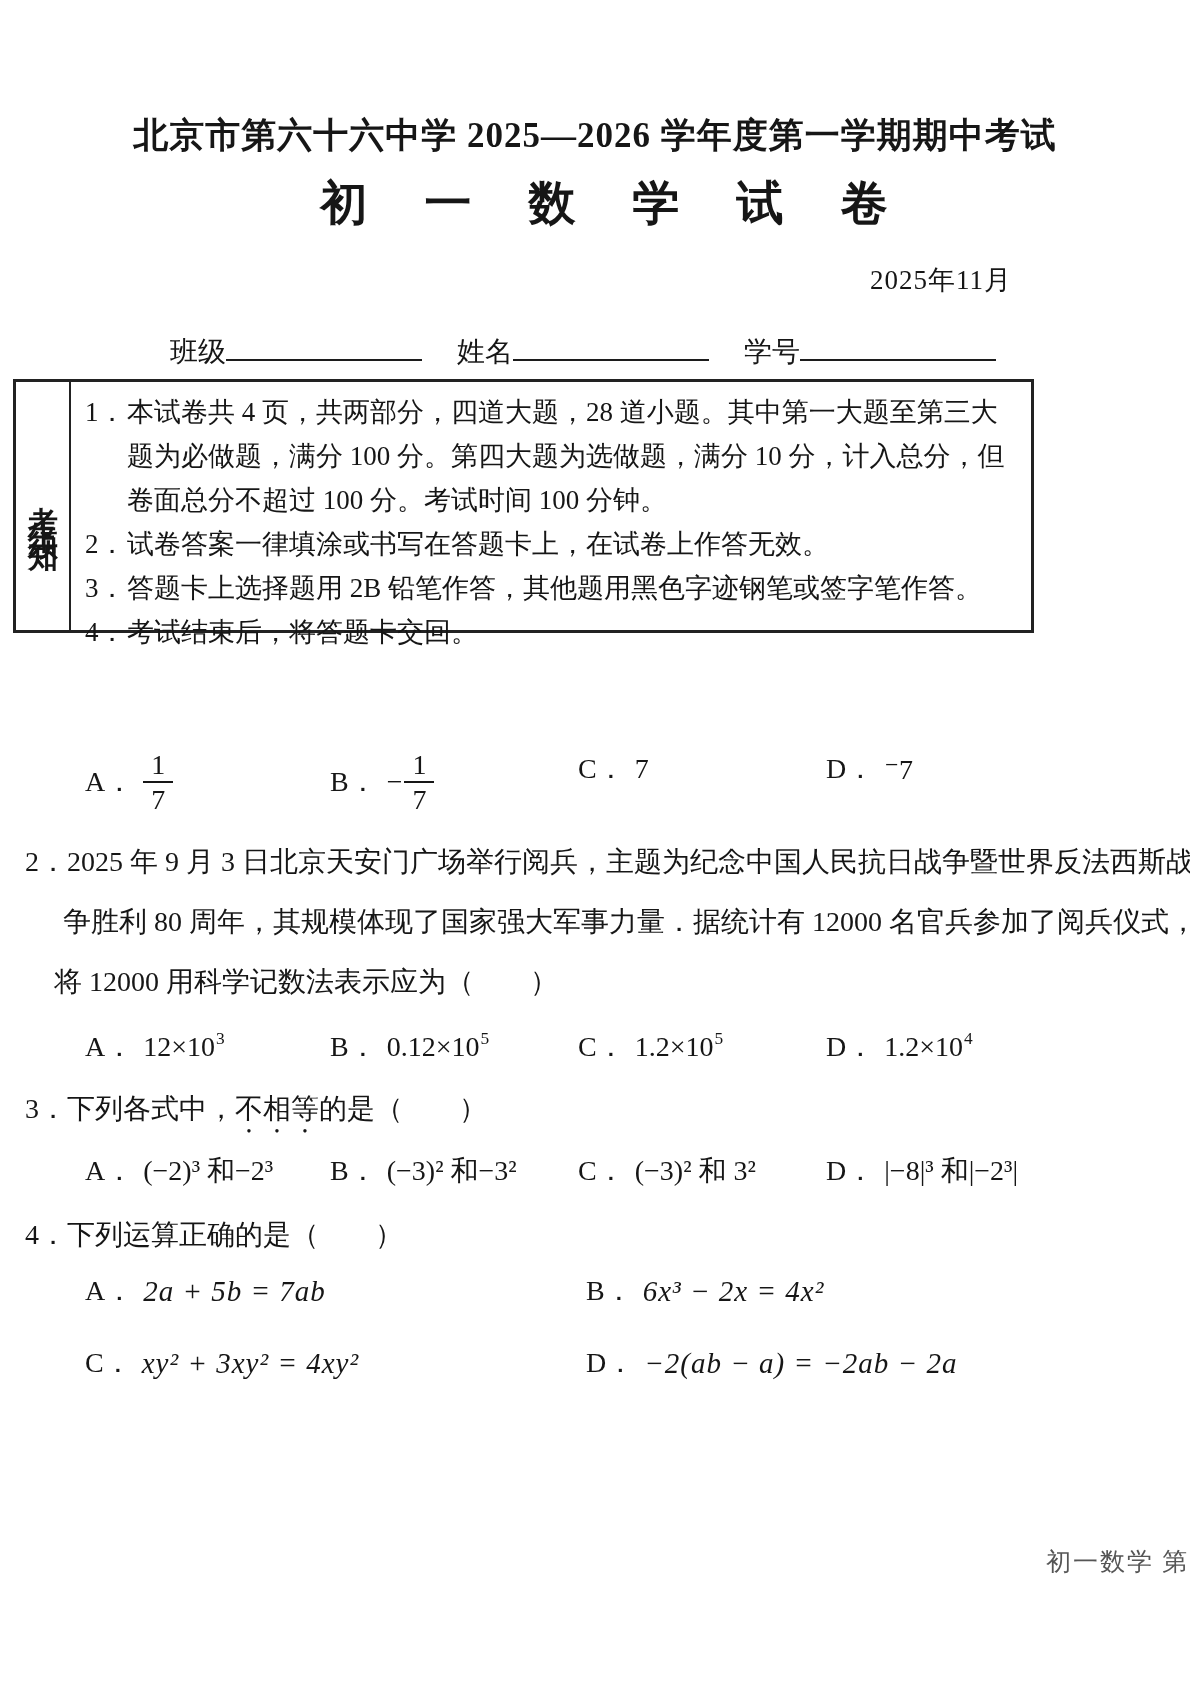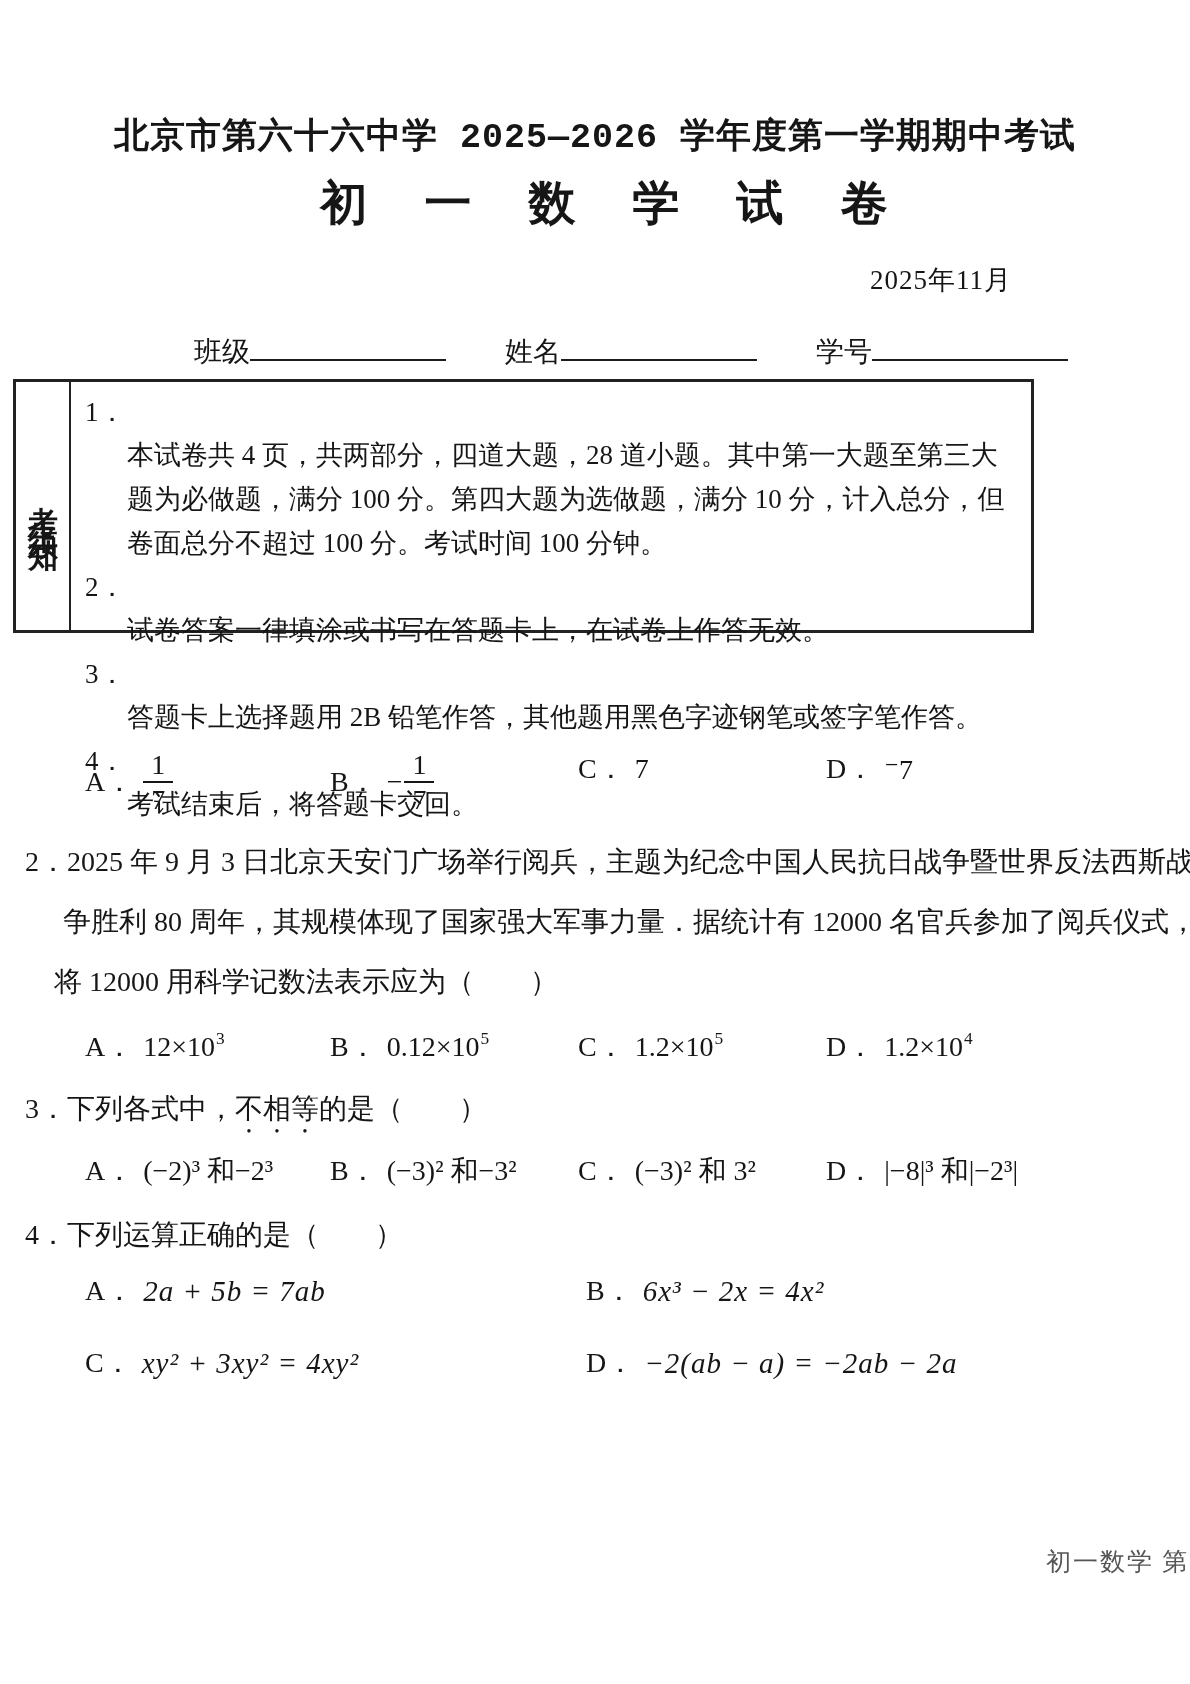--- a/index.html
+++ b/index.html
@@ -8,34 +8,34 @@
     width:1190px;height:1684px;
     background:#ffffff;
     overflow:hidden;
     color:#161616;
     font-family:"Liberation Serif","DejaVu Serif",serif;
   }
   .abs{position:absolute;}
   
   .title1{
     top:112px;left:0;width:1190px;text-align:center;
-    font-family:Liberation Mono, monospace;
+    font-family:Liberation Serif, serif;
     font-weight:bold;font-size:35px;letter-spacing:1px;white-space:nowrap;
   }
   .title2{
     top:172px;left:0;width:1190px;text-align:center;
     font-family:"Liberation Sans","DejaVu Sans",sans-serif;
     font-weight:bold;font-size:47px;letter-spacing:22px;white-space:nowrap;padding-left:20px;
   }
   .date{
     top:262px;right:178px;font-size:27px;letter-spacing:1px;
   }
   
   .nameline{top:330px;left:170px;font-size:28px;white-space:nowrap;}
-  .nameline .group{display:inline-block;margin-right:28px;margin-left:24px;}
+  .nameline .group{display:inline-block;margin-right:28px;}
   .blankline{
     display:inline-block;width:196px;height:1.05em;
     border-bottom:2px solid #1c1c1c;
   }
   
   .noticebox{
     top:379px;left:13px;width:1021px;height:254px;
     border:3px solid #222;box-sizing:border-box;
     display:flex;
   }
@@ -44,21 +44,21 @@
     display:flex;align-items:center;justify-content:center;
   }
   .notice-side .vtext{
     writing-mode:vertical-rl;text-orientation:upright;
     font-family:"Liberation Sans","DejaVu Sans",sans-serif;
     font-weight:bold;font-size:30px;letter-spacing:12px;
   }
   .notice-body{flex:1;padding:8px 12px 4px 14px;box-sizing:border-box;}
   .notice-item{display:flex;font-size:27px;line-height:44px;}
   .notice-item .num{width:42px;flex:0 0 42px;}
-  .notice-item .txt{flex:1;margin-top:43px;}
+  .notice-item .txt{flex:1;}
   
   .sec-heading{
     top:648px;left:22px;
     font-family:"Liberation Sans","DejaVu Sans",sans-serif;
     font-weight:bold;font-size:31px;white-space:nowrap;
   }
   .stem{font-size:28px;white-space:nowrap;}
   .q1stem{top:703px;left:25px;}
   .optrow{left:0;width:1190px;height:82px;}
   .q1opts{top:750px;}

